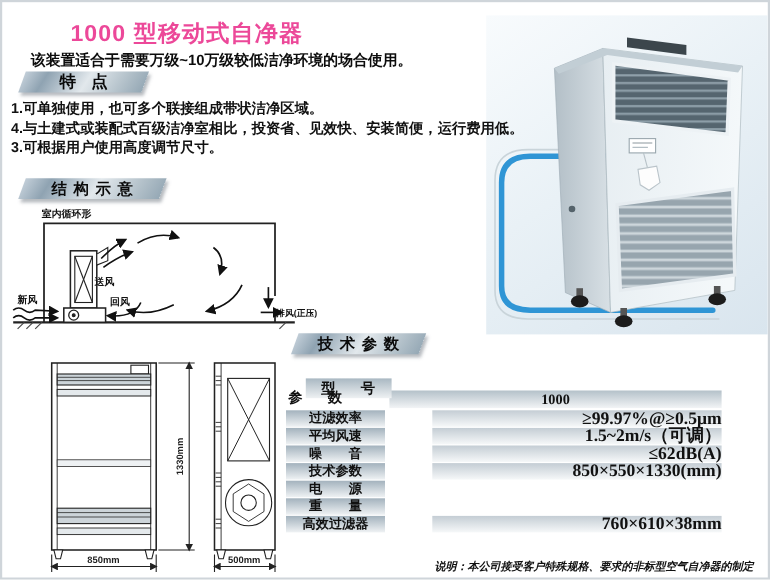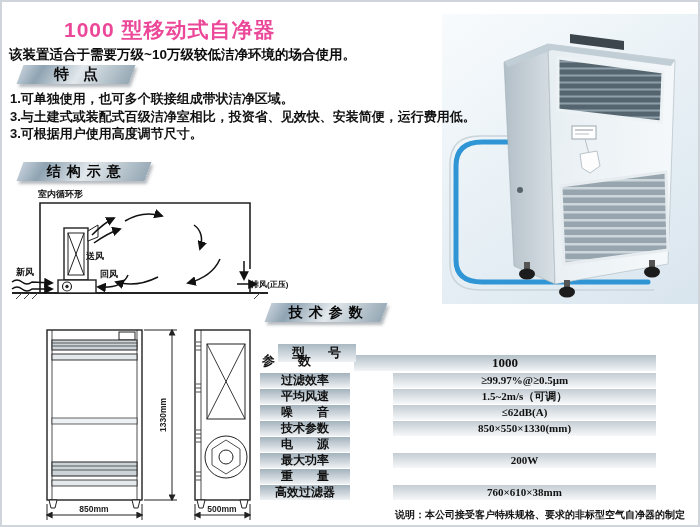--- a/index.html
+++ b/index.html
@@ -8,21 +8,21 @@
     background:#ffffff; box-sizing:border-box;
     border:2px solid #cfd5da;
     font-family:"Liberation Sans", sans-serif; color:#111;
   }
   .title {
     position:absolute; left:62px; top:14px; margin:0;
     font-size:21px; font-weight:bold; letter-spacing:1px;
     color:#ec4899; z-index:3;
   }
   .intro {
-    position:absolute; left:7px; top:44px; margin:0; z-index:3;
+    position:absolute; left:26px; top:44px; margin:0; z-index:3;
     font-size:13.5px; font-weight:bold; color:#0c0c0c;
   }
   .hband {
     position:absolute; z-index:3;
     background:linear-gradient(105deg,#c2ced8 0%,#8fa3b2 18%,#e2e8ec 52%,#b2c0c9 82%,#95a8b5 100%);
     box-shadow:3px 3px 3px rgba(95,105,115,.45);
     transform:skewX(-20deg);
     display:flex; align-items:center; justify-content:center;
   }
   .hband > span { transform:skewX(20deg); font-weight:bold; color:#0a0a0a; white-space:nowrap; }
@@ -56,42 +56,42 @@
     text-align:center; font-weight:bold; font-size:13px;
     font-family:"Liberation Serif", serif;
     margin-top:32px;
   }
   .spec-row { display:flex; height:15px; margin-bottom:1px;gap:39px; }
   .spec-row .lbl {
     width:90px; text-align:center; font-weight:bold; font-size:12px; line-height:15px;
     background:linear-gradient(to bottom,#a3b2bd,#eff2f4);
   }
   .spec-row .val {
-    flex:1; margin-left:4px; text-align:center; font-weight:bold; font-size:11px; line-height:15px;
+    flex:1; margin-left:4px; text-align:right; font-weight:bold; font-size:16px; line-height:15px;
     font-family:"Liberation Serif", serif;
     background:linear-gradient(to bottom,#c4cdd4,#f6f8f9);
   }
-  .note { position:absolute; left:393px; top:506px; font-size:10px; font-weight:bold; z-index:3; white-space:nowrap; }
+  .note { position:absolute; left:393px; top:506px; font-size:10px; font-weight:bold; z-index:3; white-space:nowrap;font-style:italic; }
 </style>
 </head>
 <body>
 
 <div class="page">
 
   <h1 class="title">1000 型移动式自净器</h1>
 
   <p class="intro">该装置适合于需要万级~10万级较低洁净环境的场合使用。</p>
 
   <div class="hband band-features">
     <span>特点</span>
   </div>
 
   <div class="features">
     <div class="feat">1.可单独使用，也可多个联接组成带状洁净区域。</div>
-    <div class="feat">3.与土建式或装配式百级洁净室相比，投资省、见效快、安装简便，运行费用低。</div>
+    <div class="feat">4.与土建式或装配式百级洁净室相比，投资省、见效快、安装简便，运行费用低。</div>
     <div class="feat">3.可根据用户使用高度调节尺寸。</div>
   </div>
 
   <div class="hband band-structure">
     <span>结构示意</span>
   </div>
 
   <div class="photo">
     <svg width="256" height="290" viewBox="0 0 256 290">
       <defs>
@@ -287,24 +287,20 @@
       <div class="val">≤62dB(A)</div>
     </div>
     <div class="spec-row">
       <div class="lbl">技术参数</div>
       <div class="val">850×550×1330(mm)</div>
     </div>
     <div class="spec-row">
       <div class="lbl">电　　源</div>
     </div>
     <div class="spec-row">
-      <div class="lbl">最大功率</div>
-      <div class="val">200W</div>
-    </div>
-    <div class="spec-row">
       <div class="lbl">重　　量</div>
     </div>
     <div class="spec-row">
       <div class="lbl">高效过滤器</div>
       <div class="val">760×610×38mm</div>
     </div>
   </div>
 
   <div class="note">说明：本公司接受客户特殊规格、要求的非标型空气自净器的制定</div>
 

